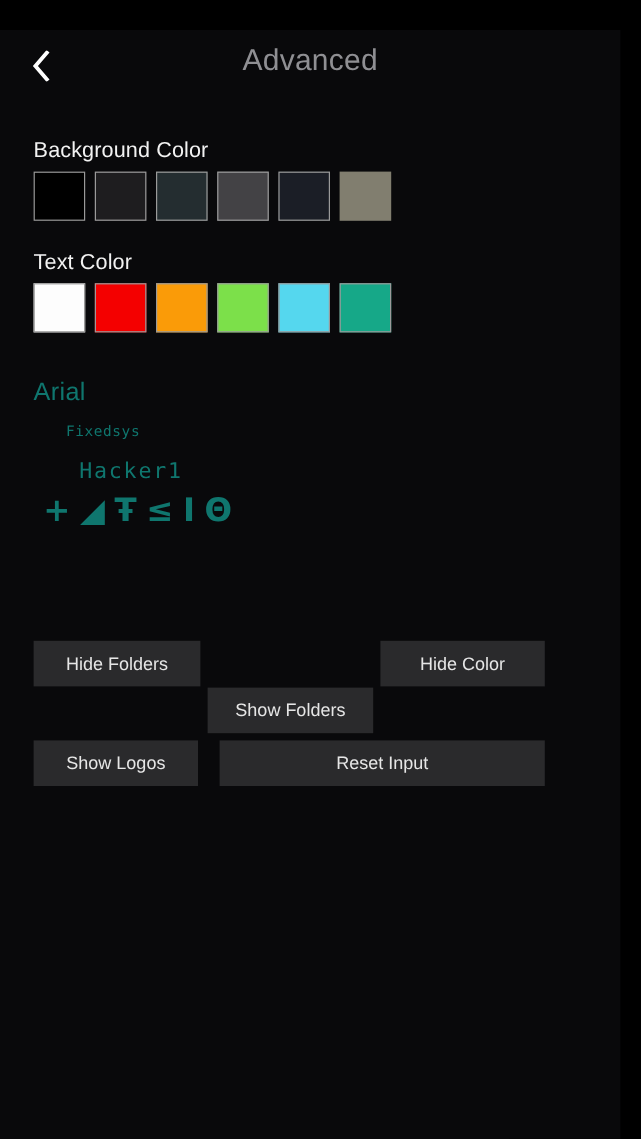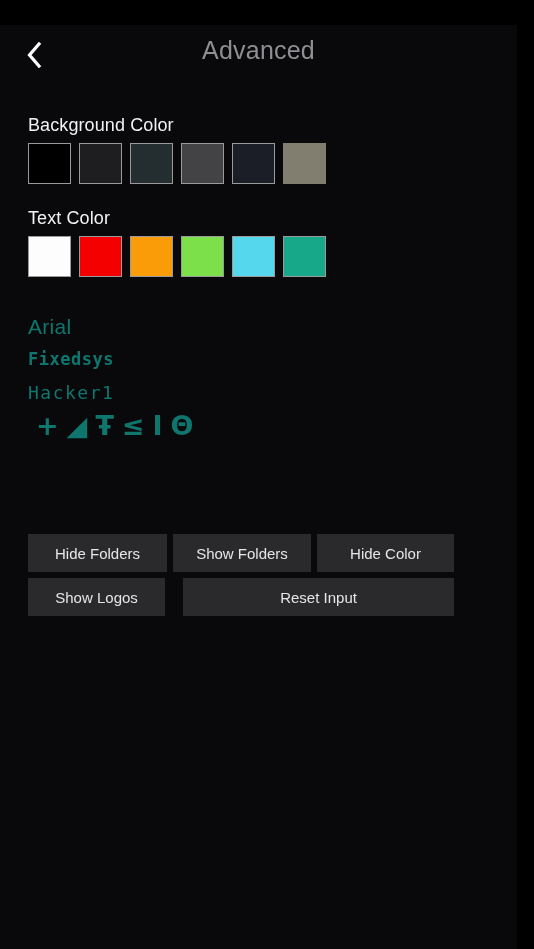--- a/index.html
+++ b/index.html
@@ -103,22 +103,22 @@
     width: 420px;
   }
   .font-row {
     color: #0f766e;
     height: 33px;
     line-height: 33px;
     white-space: nowrap;
     cursor: pointer;
   }
   .font-arial    { font-family: "Liberation Sans", sans-serif; font-size: 21px; letter-spacing: 0.3px; }
-  .font-fixedsys { font-family: "DejaVu Sans Mono", monospace; font-size: 17px; font-weight: bold; letter-spacing: 0.5px; }
-  .font-hacker1  { font-family: "DejaVu Sans Mono", monospace; font-size: 18px; letter-spacing: 1.5px; }
+  .font-fixedsys { font-family: "DejaVu Sans Mono", monospace; font-size: 12px; font-weight: normal; letter-spacing: 0.5px; margin-left: 27px; }
+  .font-hacker1  { font-family: "DejaVu Sans Mono", monospace; font-size: 18px; letter-spacing: 1.5px; margin-left: 38px; }
   .font-hacker2  { font-family: "Liberation Sans", sans-serif; font-size: 21px; letter-spacing: 0.4px; }
   .font-symbol   { font-family: "DejaVu Sans", sans-serif; font-size: 27px; font-weight: bold; letter-spacing: 8px; padding-left: 8px; }
 
   
   .btn-area {
     position: absolute;
     left: 28px;
     top: 534px;
     width: 426px;
   }
@@ -135,21 +135,21 @@
     display: flex;
     align-items: center;
     justify-content: center;
     box-sizing: border-box;
     cursor: pointer;
     border: none;
     font-family: "Liberation Sans", sans-serif;
     white-space: nowrap;
   }
   .btn-w1 { width: 141px; }
-  .btn-w2 { width: 140px; }
+  .btn-w2 { width: 140px; margin-top: 39px; }
   .btn-w3 { width: 139px; }
   .btn-wide { width: 279px; margin-left: 12px; }
 </style>
 </head>
 <body>
 
 <div id="app">
 
   <div class="status-bar"></div>
 

